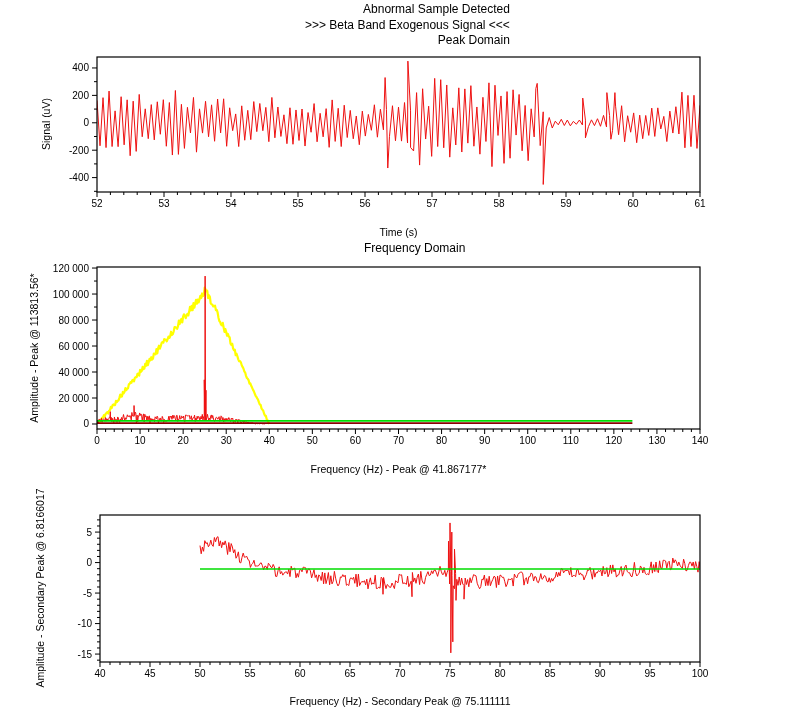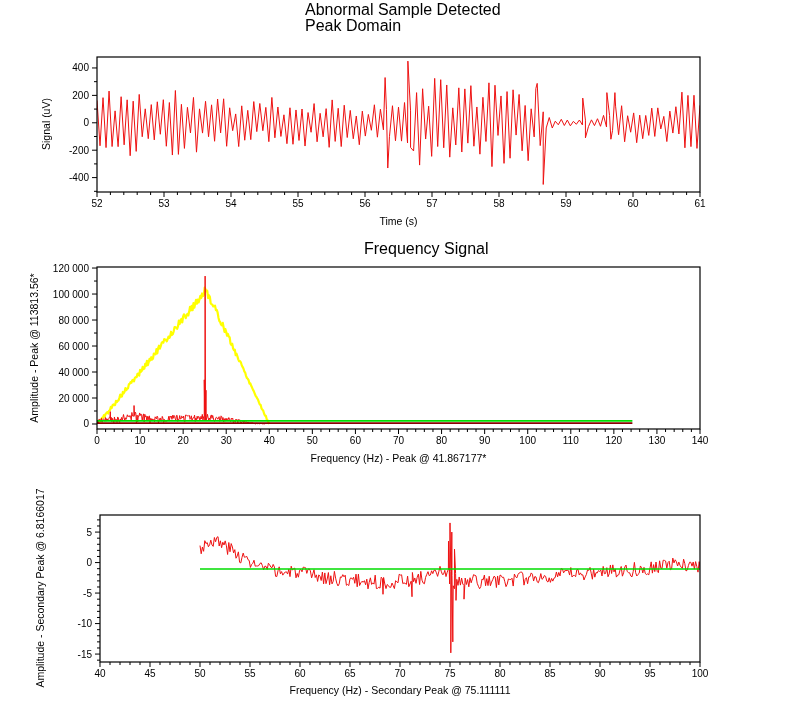--- a/index.html
+++ b/index.html
@@ -1,20 +1,20 @@
 <!DOCTYPE html>
 <html><head>
 <meta charset="utf-8">
 <style>
   html,body{margin:0;padding:0;background:#ffffff;}
   #app{position:relative;width:800px;height:708px;background:#ffffff;overflow:hidden;
        font-family:"Liberation Sans","DejaVu Sans",sans-serif;color:#000;}
   #plots{position:absolute;left:0;top:0;}
-  .tblock{position:absolute;font-size:16px;line-height:15.5px;white-space:nowrap;}
-  .axlab{position:absolute;font-size:10.5px;white-space:nowrap;transform:translateX(-50%);}
+  .tblock{position:absolute;font-size:12px;line-height:15.5px;white-space:nowrap;text-align:right;}
+  .axlab{position:absolute;font-size:10.5px;white-space:nowrap;transform:translateX(-50%);margin-top:11px;}
   .aylab{position:absolute;font-size:10.5px;white-space:nowrap;
          transform:translate(-50%,-50%) rotate(-90deg);}
 </style>
 </head>
 <body>
 
 <div id="app">
   <svg id="plots" width="800" height="708">
       <g>
         <rect x="97" y="57" width="603" height="135" fill="#ffffff"></rect>
@@ -333,26 +333,27 @@
           <line x1="97" y1="544.2780082987551" x2="100" y2="544.2780082987551" stroke="#000000" stroke-width="1"></line>
           <line x1="97" y1="538.1784232365145" x2="100" y2="538.1784232365145" stroke="#000000" stroke-width="1"></line>
           <line x1="97" y1="525.9792531120332" x2="100" y2="525.9792531120332" stroke="#000000" stroke-width="1"></line>
           <line x1="97" y1="519.8796680497926" x2="100" y2="519.8796680497926" stroke="#000000" stroke-width="1"></line>
         </g>
       </g>
     </svg>
 
   <div class="tblock" style="left: 305px; top: 2px;">
     <div>Abnormal Sample Detected</div>
+    <div>&gt;&gt;&gt; Beta Band Exogenous Signal &lt;&lt;&lt;</div>
     <div>Peak Domain</div>
   </div>
   <div class="aylab" style="left: 46px; top: 124px;">Signal (uV)</div>
   <div class="axlab" style="left: 398.5px; top: 215px;">Time (s)</div>
 
   <div class="tblock" style="left: 364px; top: 241px;">
-    <div>Frequency Signal</div>
+    <div>Frequency Domain</div>
   </div>
   <div class="aylab" style="left: 34px; top: 348px;">Amplitude - Peak @ 113813.56*</div>
   <div class="axlab" style="left: 398.5px; top: 452px;">Frequency (Hz) - Peak @ 41.867177*</div>
 
   <div class="aylab" style="left: 40px; top: 588px;">Amplitude - Secondary Peak @ 6.8166017</div>
   <div class="axlab" style="left: 400px; top: 684px; text-align: center;">Frequency (Hz) - Secondary Peak @ 75.111111</div>
 </div>
 
 </body></html>

